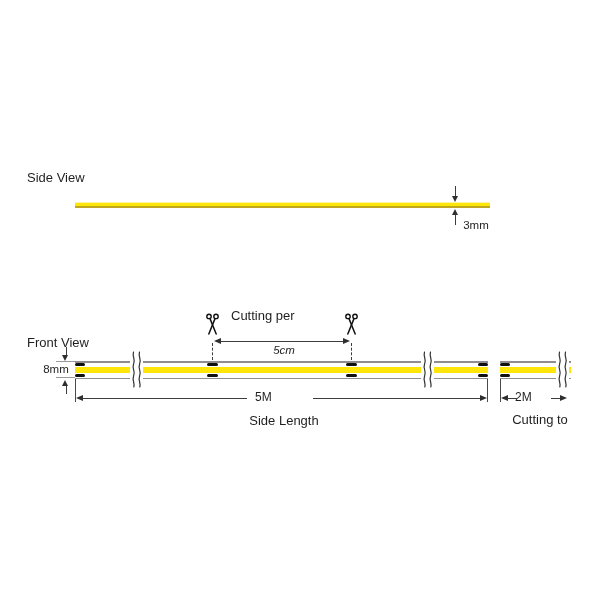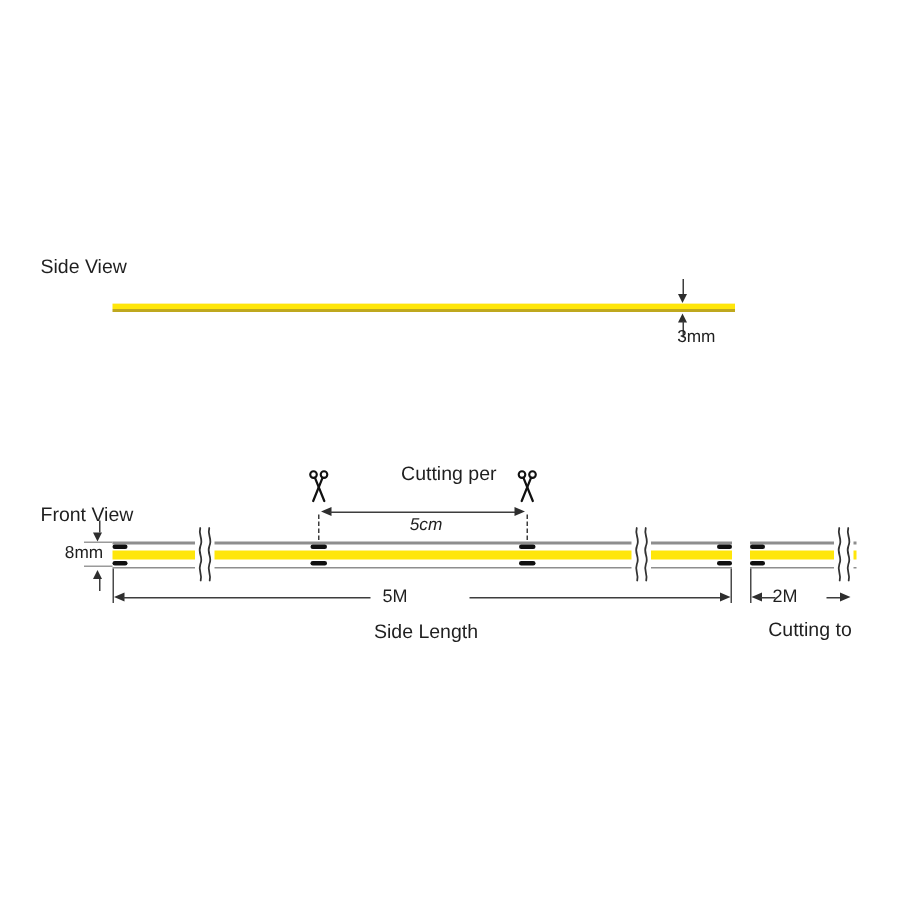--- a/index.html
+++ b/index.html
@@ -41,40 +41,40 @@
 
   <div>
     <div class="lbl" style="left:27px;top:171px;">Side View</div>
 
     <div class="side-strip" style="left:75px;top:202px;width:415px;"></div>
 
     <div class="vline" style="left:454.6px;top:186px;height:11px;"></div>
     <div class="tri tri-down" style="left:451.5px;top:196px;"></div>
     <div class="tri tri-up" style="left:451.5px;top:208.5px;"></div>
     <div class="vline" style="left:454.6px;top:214px;height:11px;"></div>
-    <div class="val" style="left:441px;top:219px;width:36px;text-align:right;">3mm</div>
+    <div class="val" style="left:458px;top:219px;width:36px;">3mm</div>
   </div>
 
   <div>
     <div class="lbl" style="left:27px;top:296px;margin-top:40px;">Front View</div>
 
     <svg style="position:absolute;left:205px;top:313px;" width="15" height="24" viewBox="0 0 15 24">
       <circle cx="4" cy="3.4" r="2.2" fill="none" stroke="#111" stroke-width="1.4"></circle>
       <circle cx="11" cy="3.4" r="2.2" fill="none" stroke="#111" stroke-width="1.4"></circle>
       <path d="M5 5.6 L11.2 21" stroke="#111" stroke-width="1.5" stroke-linecap="round" fill="none"></path>
       <path d="M10 5.6 L3.8 21" stroke="#111" stroke-width="1.5" stroke-linecap="round" fill="none"></path>
     </svg>
     <svg style="position:absolute;left:344px;top:313px;" width="15" height="24" viewBox="0 0 15 24">
       <circle cx="4" cy="3.4" r="2.2" fill="none" stroke="#111" stroke-width="1.4"></circle>
       <circle cx="11" cy="3.4" r="2.2" fill="none" stroke="#111" stroke-width="1.4"></circle>
       <path d="M5 5.6 L11.2 21" stroke="#111" stroke-width="1.5" stroke-linecap="round" fill="none"></path>
       <path d="M10 5.6 L3.8 21" stroke="#111" stroke-width="1.5" stroke-linecap="round" fill="none"></path>
     </svg>
 
-    <div class="lbl" style="left:231px;top:309px;width:100px;text-align:right;">Cutting per</div>
+    <div class="lbl" style="left:231px;top:309px;width:100px;text-align:left;">Cutting per</div>
 
     <div class="tri tri-left" style="left:214px;top:337.7px;"></div>
     <div class="hline" style="left:220px;top:340.6px;width:124px;"></div>
     <div class="tri tri-right" style="left:343.4px;top:337.7px;"></div>
     <div class="val" style="left:259px;top:343.5px;width:50px;font-style:italic;">5cm</div>
 
     <div class="dashv" style="left:212px;top:343px;height:17px;"></div>
     <div class="dashv" style="left:351px;top:343px;height:17px;"></div>
 
     <div class="gray-h" style="left:56px;top:360.6px;width:19px;"></div>

